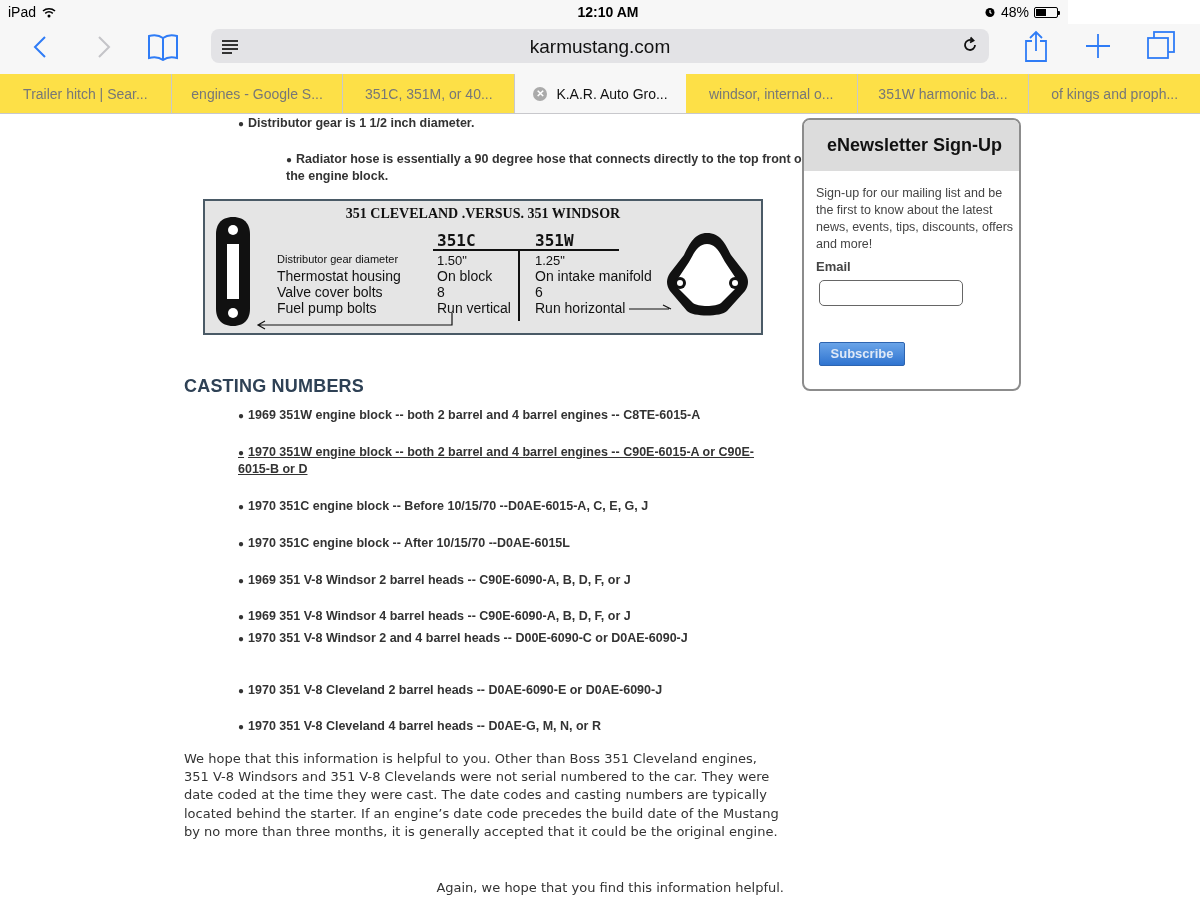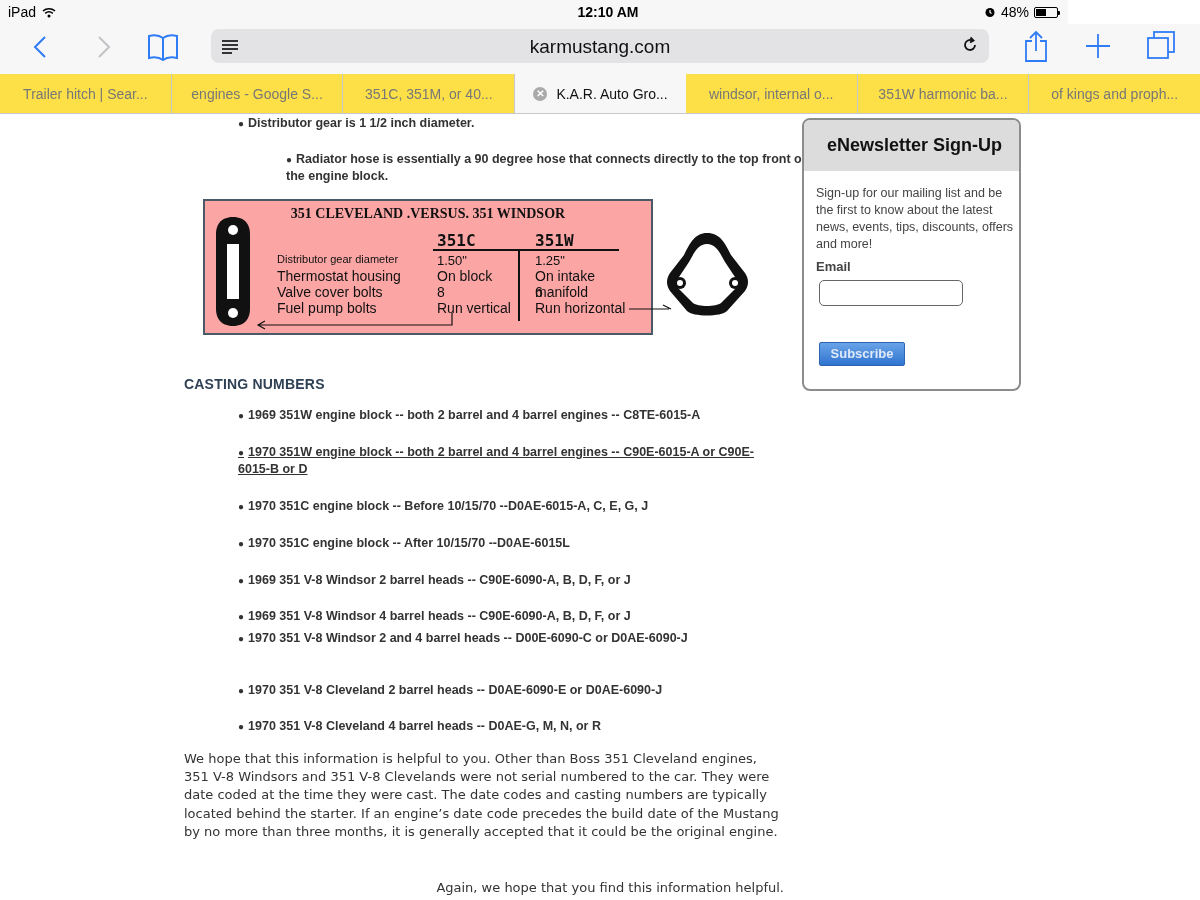--- a/index.html
+++ b/index.html
@@ -29,29 +29,29 @@
     .tab { flex: 1; display: flex; align-items: center; justify-content: center; font-size: 14px; color: #777; border-right: 1px solid #c8c8cc; white-space: nowrap; }
     .tab.active { background: #f7f7f7; color: #111; border-right: none; }
     .tab-close { width: 14px; height: 14px; border-radius: 50%; background: #aaa; color: #fff; font-size: 10px; line-height: 14px; text-align: center; margin-right: 9px; font-weight: bold; }
 
     
     .content { position: absolute; top: 114px; left: 0; width: 1200px; height: 786px; background: #fff; }
     .bullet { position: absolute; left: 238px; font-size: 12.5px; font-weight: bold; color: #333; line-height: 17px; width: 540px; }
     .bullet .dot { font-size: 10px; margin-right: 4px; }
 
     
-    .compare { position: absolute; left: 203px; top: 85px; width: 450px; height: 136px; border: 2px solid #4a5a66; background: #fca5a5; font-family: "DejaVu Serif", serif; color: #111; }
+    .compare { position: absolute; left: 203px; top: 85px; width: 560px; height: 136px; border: 2px solid #4a5a66; background: #e5e5e5; font-family: "DejaVu Serif", serif; color: #111; }
     .cmp-title { position: absolute; left: 0; width: 100%; top: 5px; text-align: center; font-weight: bold; font-size: 14px; font-family: "Liberation Serif", serif; }
     .cmp-row { position: absolute; font-family: "Liberation Sans", sans-serif; font-size: 14px; }
     .cmp-label { position: absolute; left: 72px; width: 160px; }
     .cmp-c { position: absolute; left: 232px; }
     .cmp-w { position: absolute; left: 330px; }
     .cmp-hdr { font-weight: bold; font-size: 16px; font-family: "DejaVu Sans Mono", monospace; }
 
-    .section-title { position: absolute; left: 184px; top: 262px; font-size: 14px; font-weight: bold; color: #2e4155; letter-spacing: 0.2px; }
+    .section-title { position: absolute; left: 184px; top: 262px; font-size: 18px; font-weight: bold; color: #2e4155; letter-spacing: 0.2px; }
 
     .para { position: absolute; left: 184px; width: 600px; font-family: "DejaVu Sans", sans-serif; font-size: 13px; line-height: 18.2px; color: #333; }
 
     
     .news { position: absolute; left: 802px; top: 4px; width: 219px; height: 273px; border: 2px solid #8c8c8c; border-radius: 8px; background: #fff; overflow: hidden; }
     .news-head { height: 51px; background: #dcdcdc; padding: 15px 0 0 6px; font-size: 18px; font-weight: bold; color: #111; text-align: center; }
     .news-body { padding: 14px 0 0 12px; font-size: 12.5px; color: #444; line-height: 17px; }
     .news-label { position: absolute; left: 12px; top: 139px; font-weight: bold; font-size: 13px; color: #444; }
     .news-input { position: absolute; left: 15px; top: 160px; width: 144px; height: 26px; border: 1px solid #666; border-radius: 5px; background: #fff; }
     .subscribe { position: absolute; left: 15px; top: 222px; width: 86px; height: 24px; border: 1px solid #2d64b0; border-radius: 2px; background: linear-gradient(#6aa4e8, #2f74d0); color: #dfe9f7; font-weight: bold; font-size: 13px; text-align: center; line-height: 22px; }

